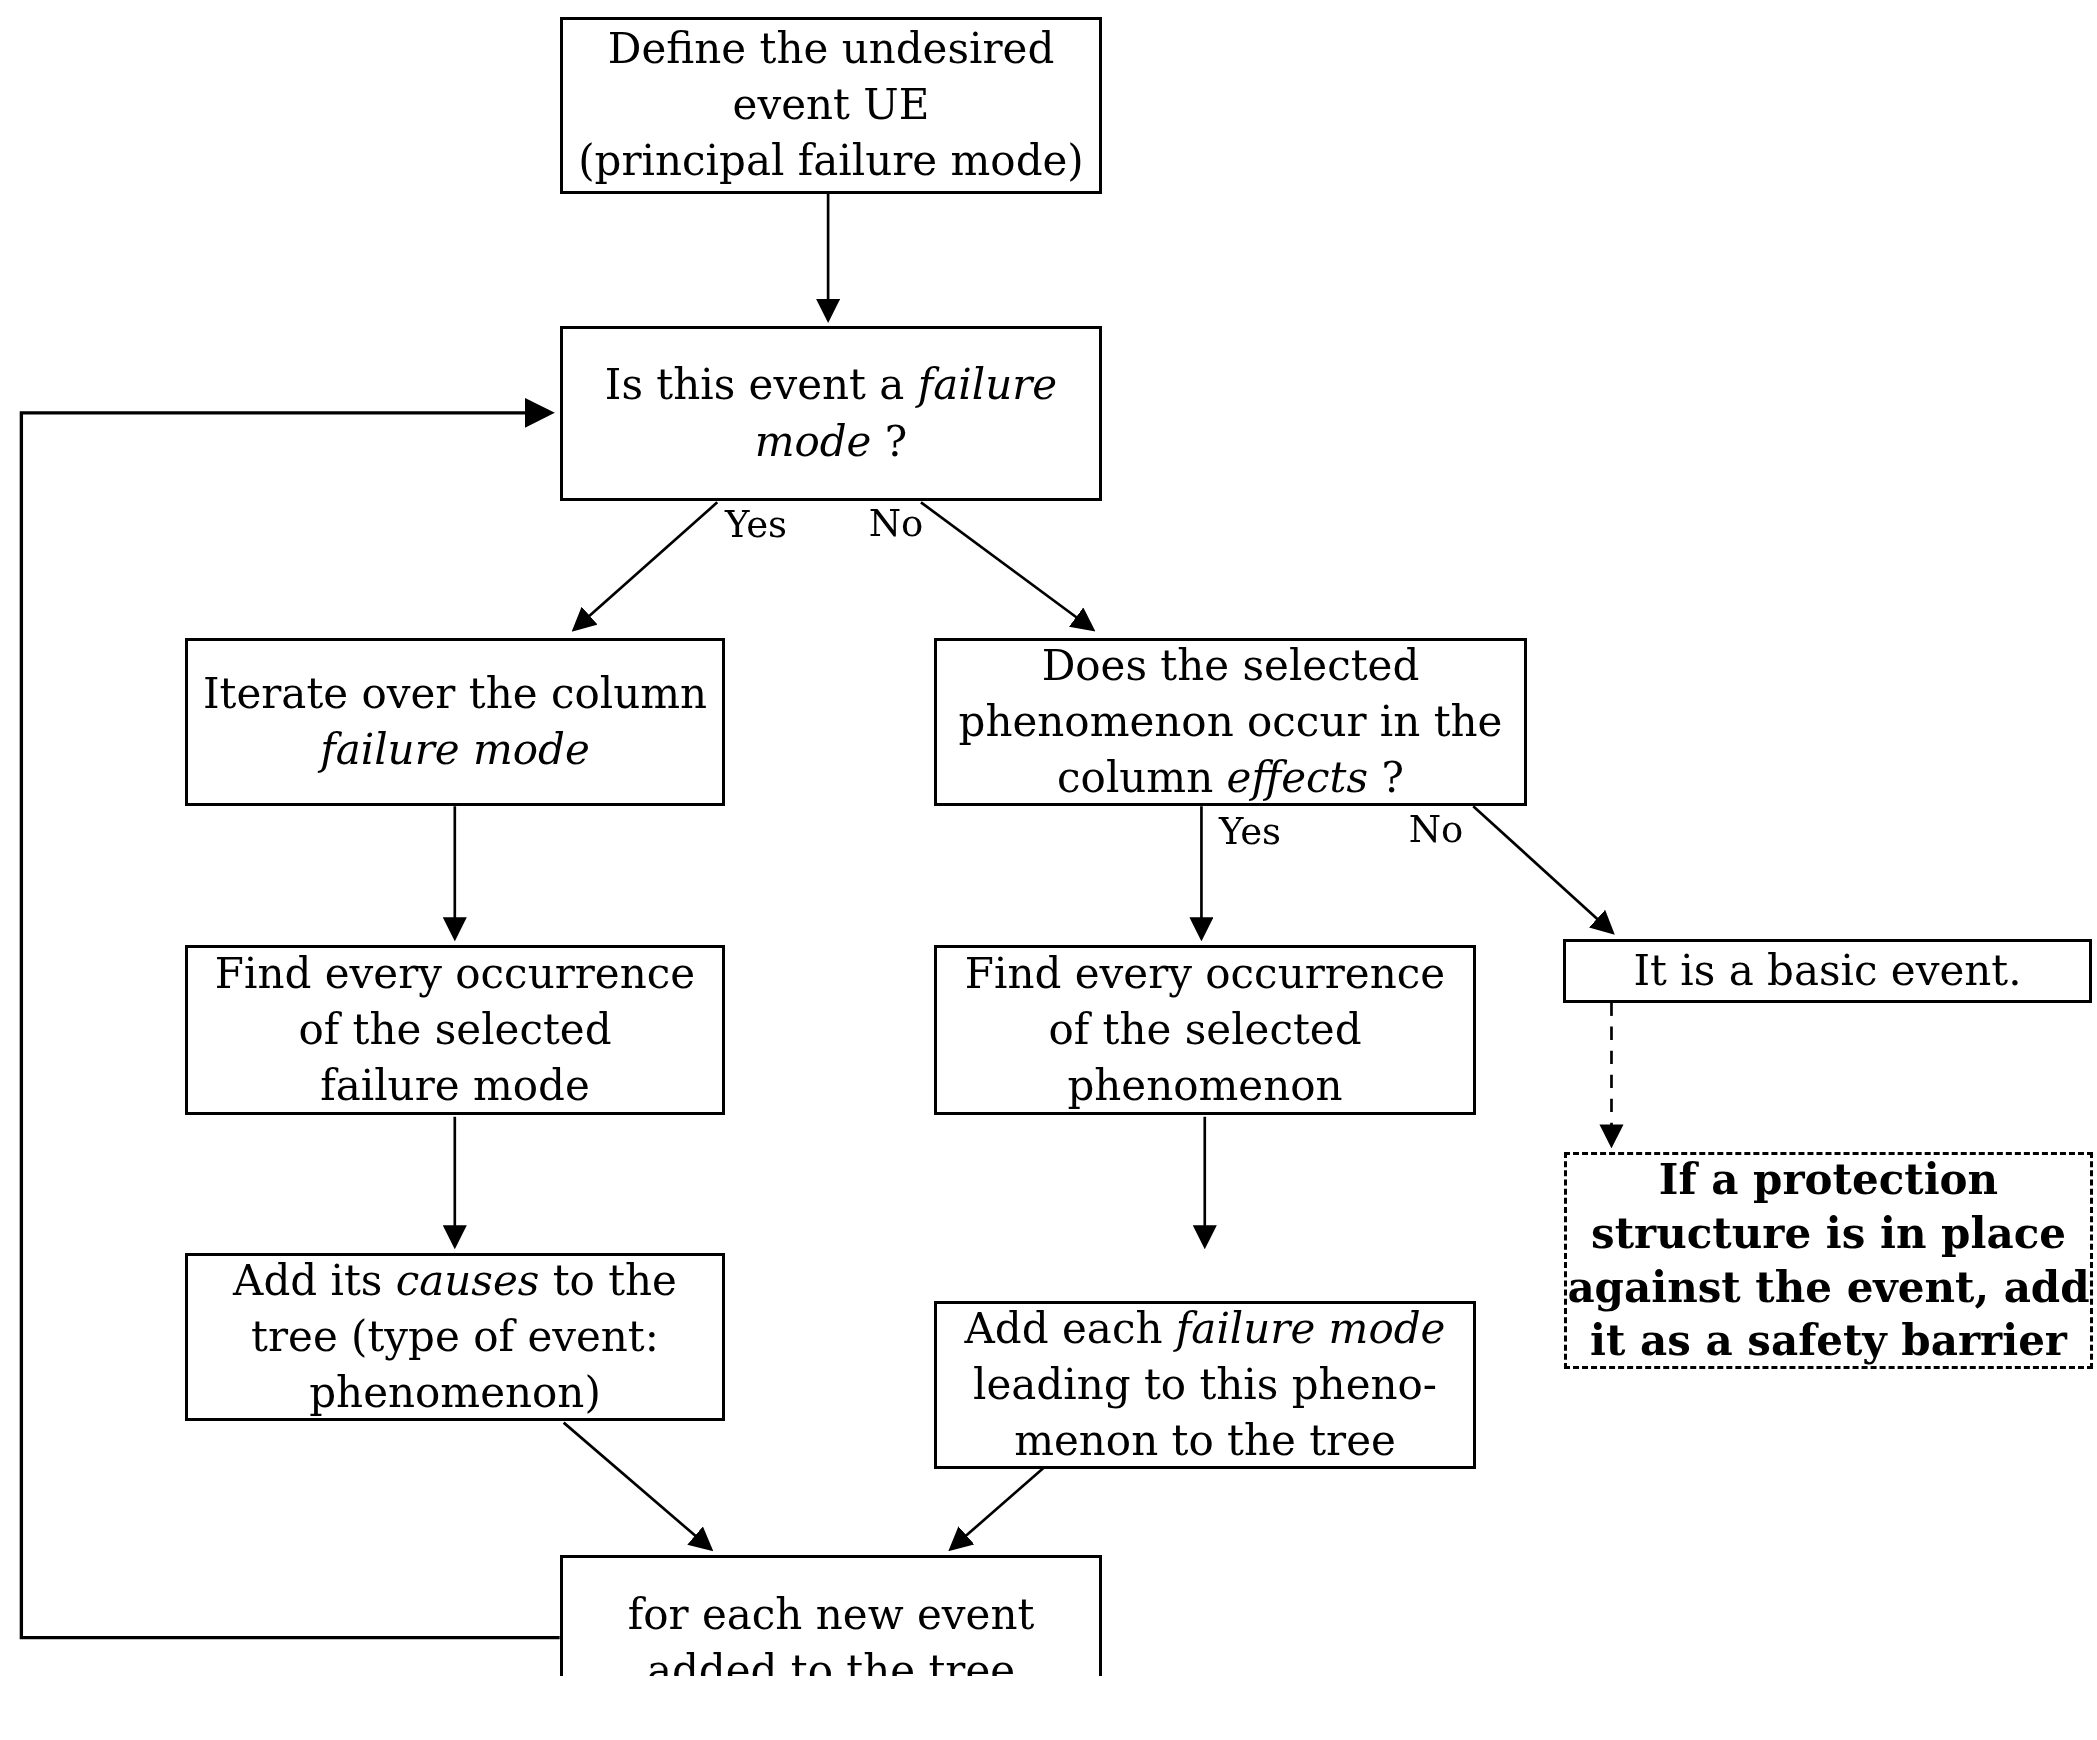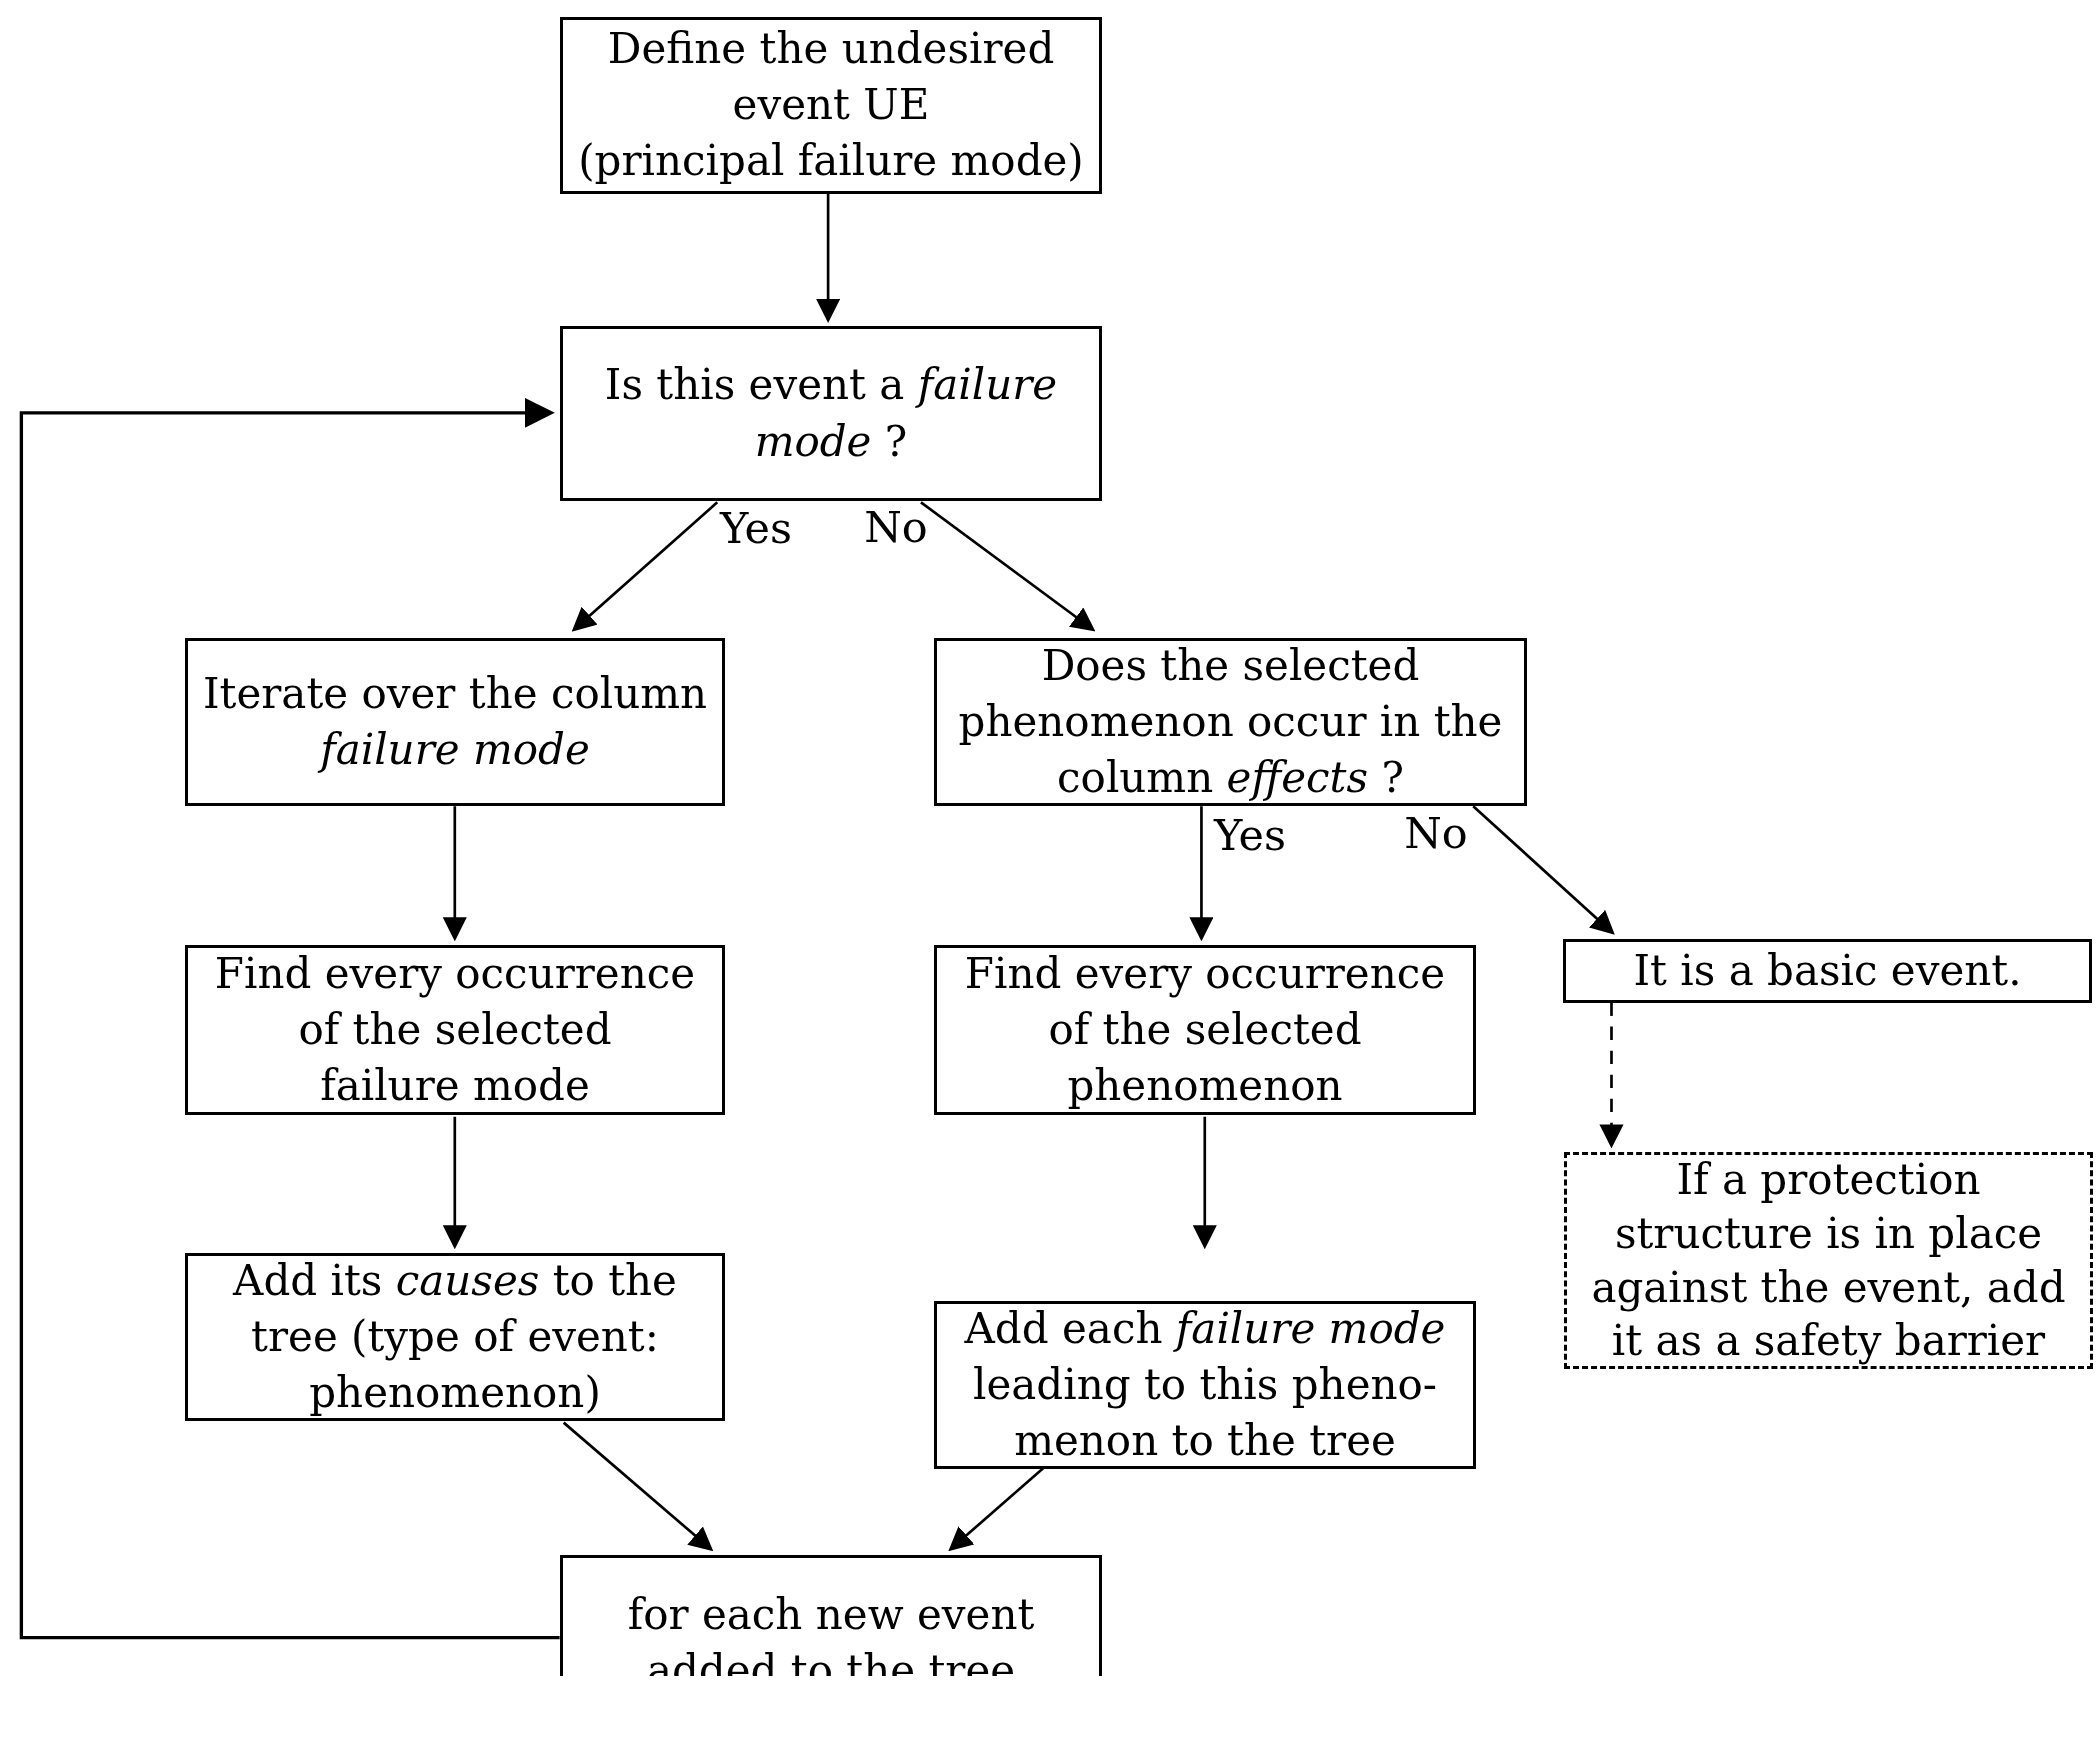--- a/index.html
+++ b/index.html
@@ -27,27 +27,27 @@
     border: 3.3px solid #000000;
     background: #ffffff;
     display: flex;
     flex-direction: column;
     justify-content: center;
     align-items: center;
     text-align: center;
     font-size: 42px;
     line-height: 1.34;
   }
-  .box.dashed { border: 3.3px dashed #000000; }
+  .box.dashed { border: 3.3px dashed #000000; font-weight: bold; }
   .line { white-space: pre; }
   .line i { font-style: italic; }
   .branch-label {
     position: absolute;
     transform: translateX(-50%);
-    font-size: 43px;
+    font-size: 37px;
     line-height: 1.1;
     white-space: pre;
   }
 </style>
 </head>
 <body>
 
 <div class="canvas">
 
   <svg class="arrows" viewBox="0 0 3140 2605" xmlns="http://www.w3.org/2000/svg">

